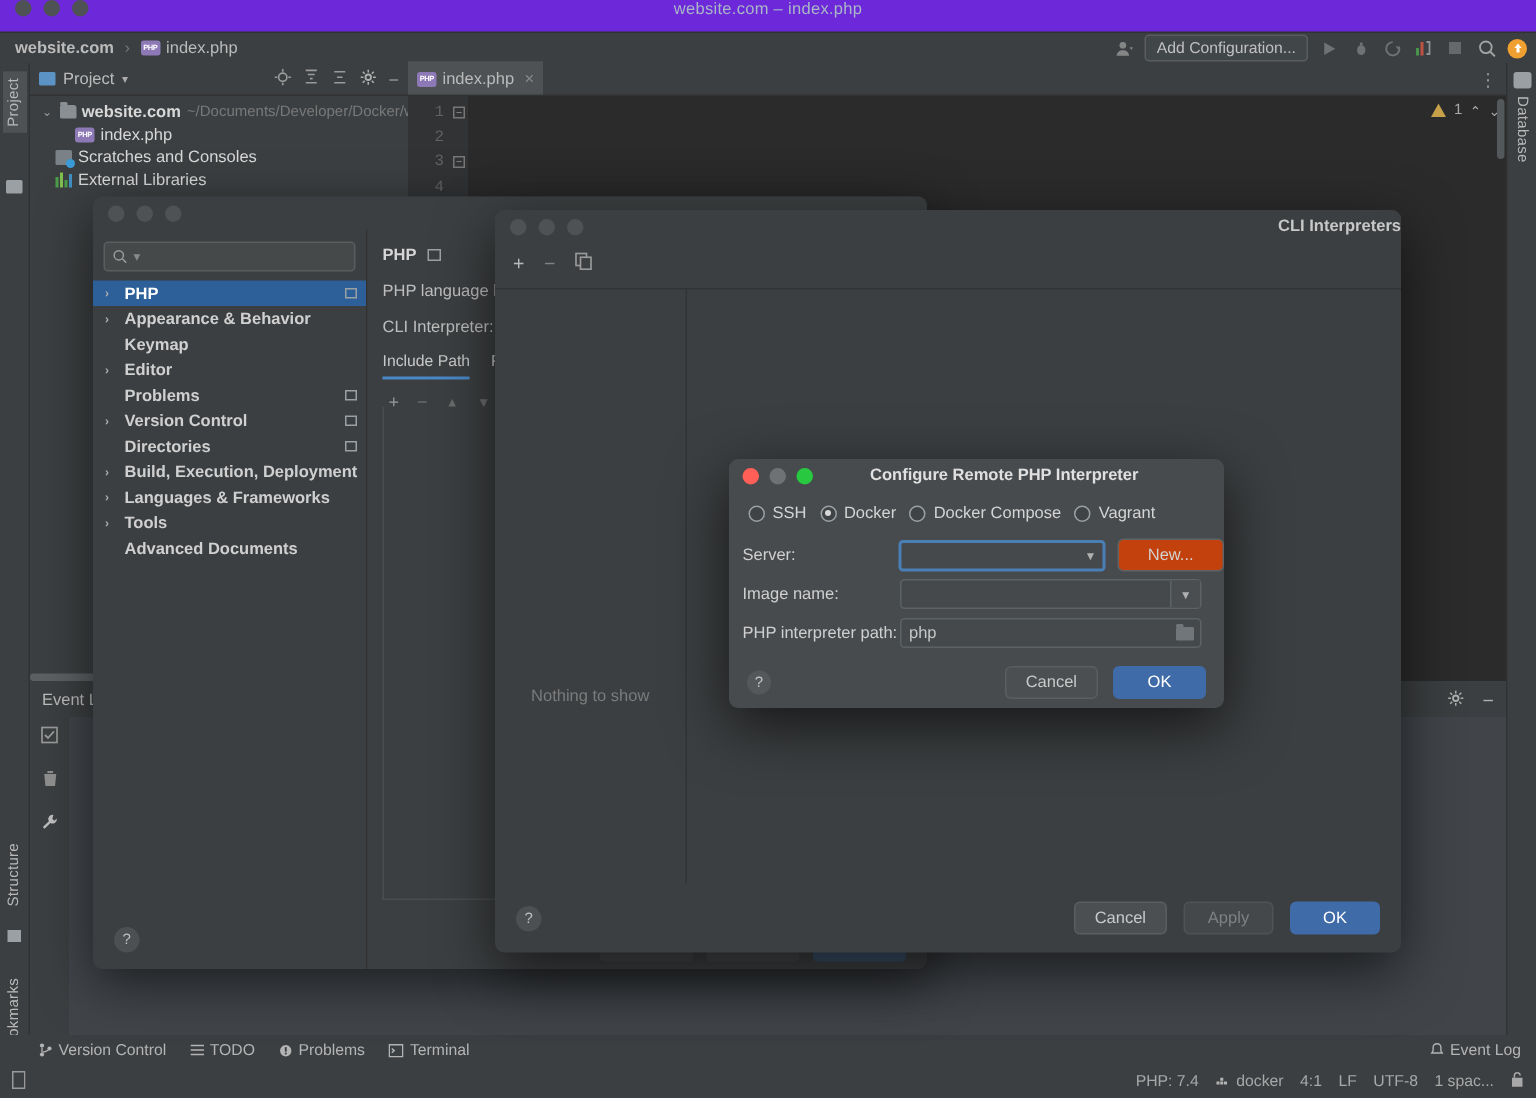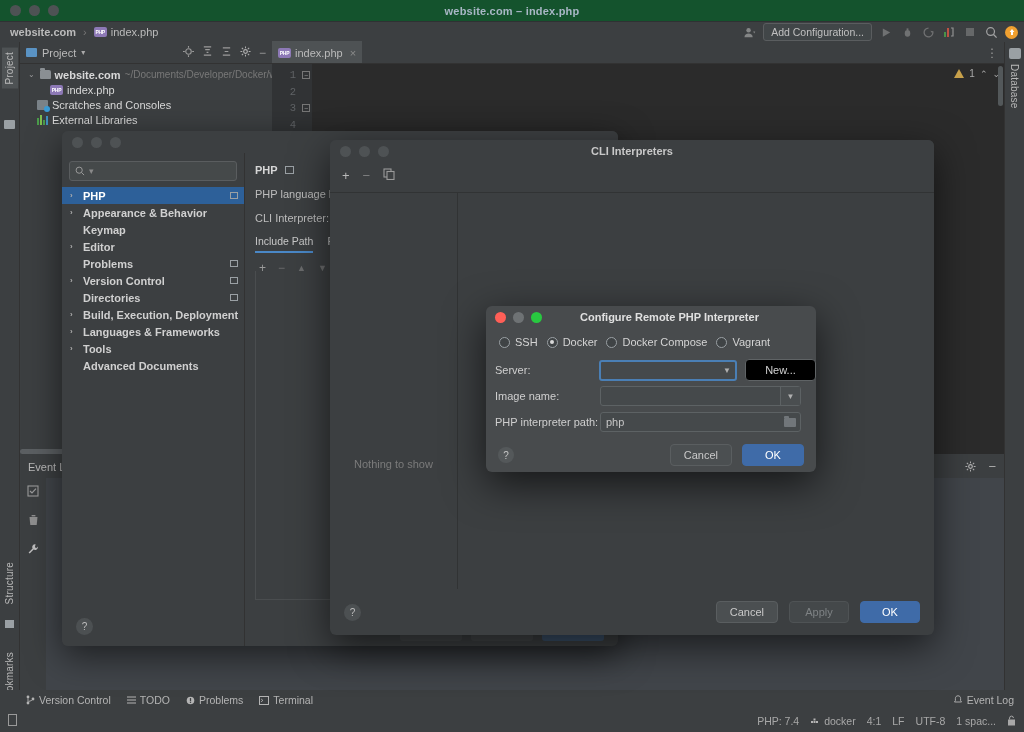--- a/index.html
+++ b/index.html
@@ -8,22 +8,22 @@
     background: #2b2b2b;
     font-family: "Liberation Sans", sans-serif;
     overflow: hidden;
     -webkit-font-smoothing: antialiased;
   }
   #app { position: relative; width:1024px; height:732px; background:#3c3f41; }
 
   
   .titlebar {
     position:absolute; left:0; top:0; width:1024px; height:22px;
-    background:#14532d; border-bottom:1px solid #2f3133;
-    display:flex; align-items:center;font-weight:bold;
+    background:#6d28d9; border-bottom:1px solid #2f3133;
+    display:flex; align-items:flex-start;
   }
   .traffic { display:flex; gap:8px; padding-left:10px; }
   .dot { width:11px; height:11px; border-radius:50%; background:#4e5254; }
   .dot.red{background:#4e5254;} .dot.yellow{background:#4e5254;} .dot.green{background:#4e5254;}
   .win-title {
     position:absolute; left:0; right:0; text-align:center;
     font-size:11px; color:#a9b7c6; letter-spacing:.2px;
   }
 
   
@@ -158,21 +158,21 @@
   .dlg-settings {
     position:absolute; left:62px; top:131px; width:556px; height:515px;
     background:#3c3f41; border-radius:6px; box-shadow:0 10px 34px rgba(0,0,0,.55);
     overflow:hidden;
   }
   .dlg-bar {
     height:22px; display:flex; align-items:center; padding-left:10px; gap:8px;
     background:#3c3f41; position:relative;
   }
   .dlg-bar .dtitle {
-    position:absolute; left:0; right:0; text-align:center;
+    position:absolute; left:0; right:0; text-align:right;
     font-size:11px; color:#c8c8c8; font-weight:bold;
   }
   .sd-left { position:absolute; left:0; top:22px; width:183px; bottom:0; background:#3c3f41;
              border-right:1px solid #323232; }
   .sd-search {
     margin:8px 7px 6px 7px; height:20px; background:#45494a; border:1px solid #5a5d5f;
     border-radius:3px; display:flex; align-items:center; padding:0 5px; gap:4px;
   }
   .sd-search .ph { font-size:10px; color:#888; }
   .sd-tree { font-size:11px; color:#d0d0d0; }
@@ -244,21 +244,21 @@
     height:20px; background:#45494b; border:1px solid #5d6264; border-radius:3px;
     display:flex; align-items:center; padding:0 4px; font-size:11px; color:#c6c6c6;
   }
   .combo.focus { border:2px solid #4a7fb5; height:21px; }
   .combo .txt { flex:1; }
   .combo .arrow { color:#b0b0b0; font-size:8px; }
   .combo.split { padding:0; }
   .combo.split .txt { padding-left:5px; }
   .combo.split .arrowbox { width:20px; height:100%; border-left:1px solid #5d6264;
                            display:flex; align-items:center; justify-content:center; background:#4a4e50; }
-  .btn-new { margin-left:8px; width:72px; height:22px; border-radius:4px; background:#000000;
+  .btn-new { margin-left:8px; width:72px; height:22px; border-radius:4px; background:#c2410c;
              border:1px solid #5f6365; font-size:11px; color:#d2d2d2;
              display:flex; align-items:center; justify-content:center; }
   .rm-foot { position:absolute; left:0; right:0; bottom:0; height:34px; display:flex;
              align-items:center; padding:0 12px; }
   .rm-foot .btns { margin-left:auto; display:flex; gap:10px; }
   .help-circ2 { width:16px;height:16px;border-radius:50%;background:#54585a; color:#c5c5c5;
                 font-size:10px; display:flex;align-items:center;justify-content:center; }
   .folder-ico { width:12px;height:9px;background:#7d8286;border-radius:1px; position:relative; opacity:.8;}
   .folder-ico:before{content:'';position:absolute;left:0;top:-2px;width:5px;height:2px;background:#7d8286;border-radius:1px 1px 0 0;}
 </style>

